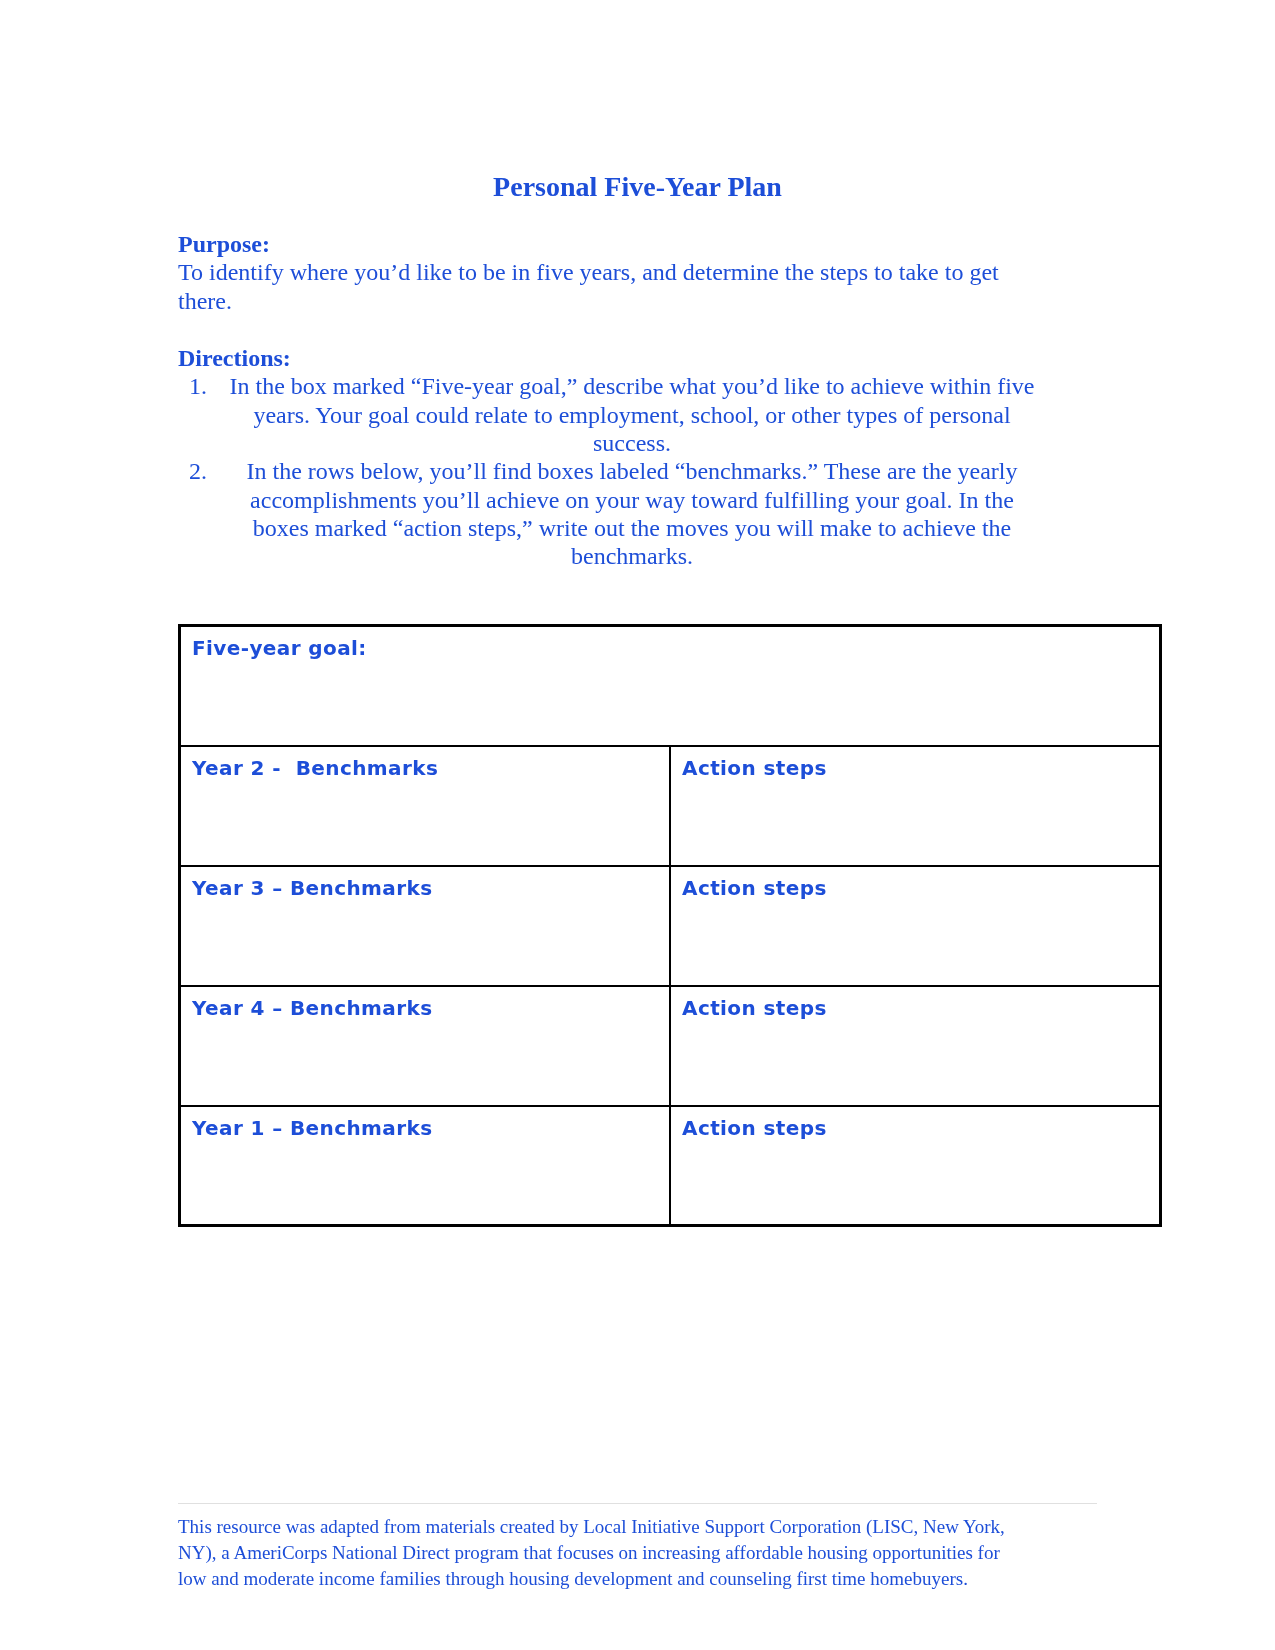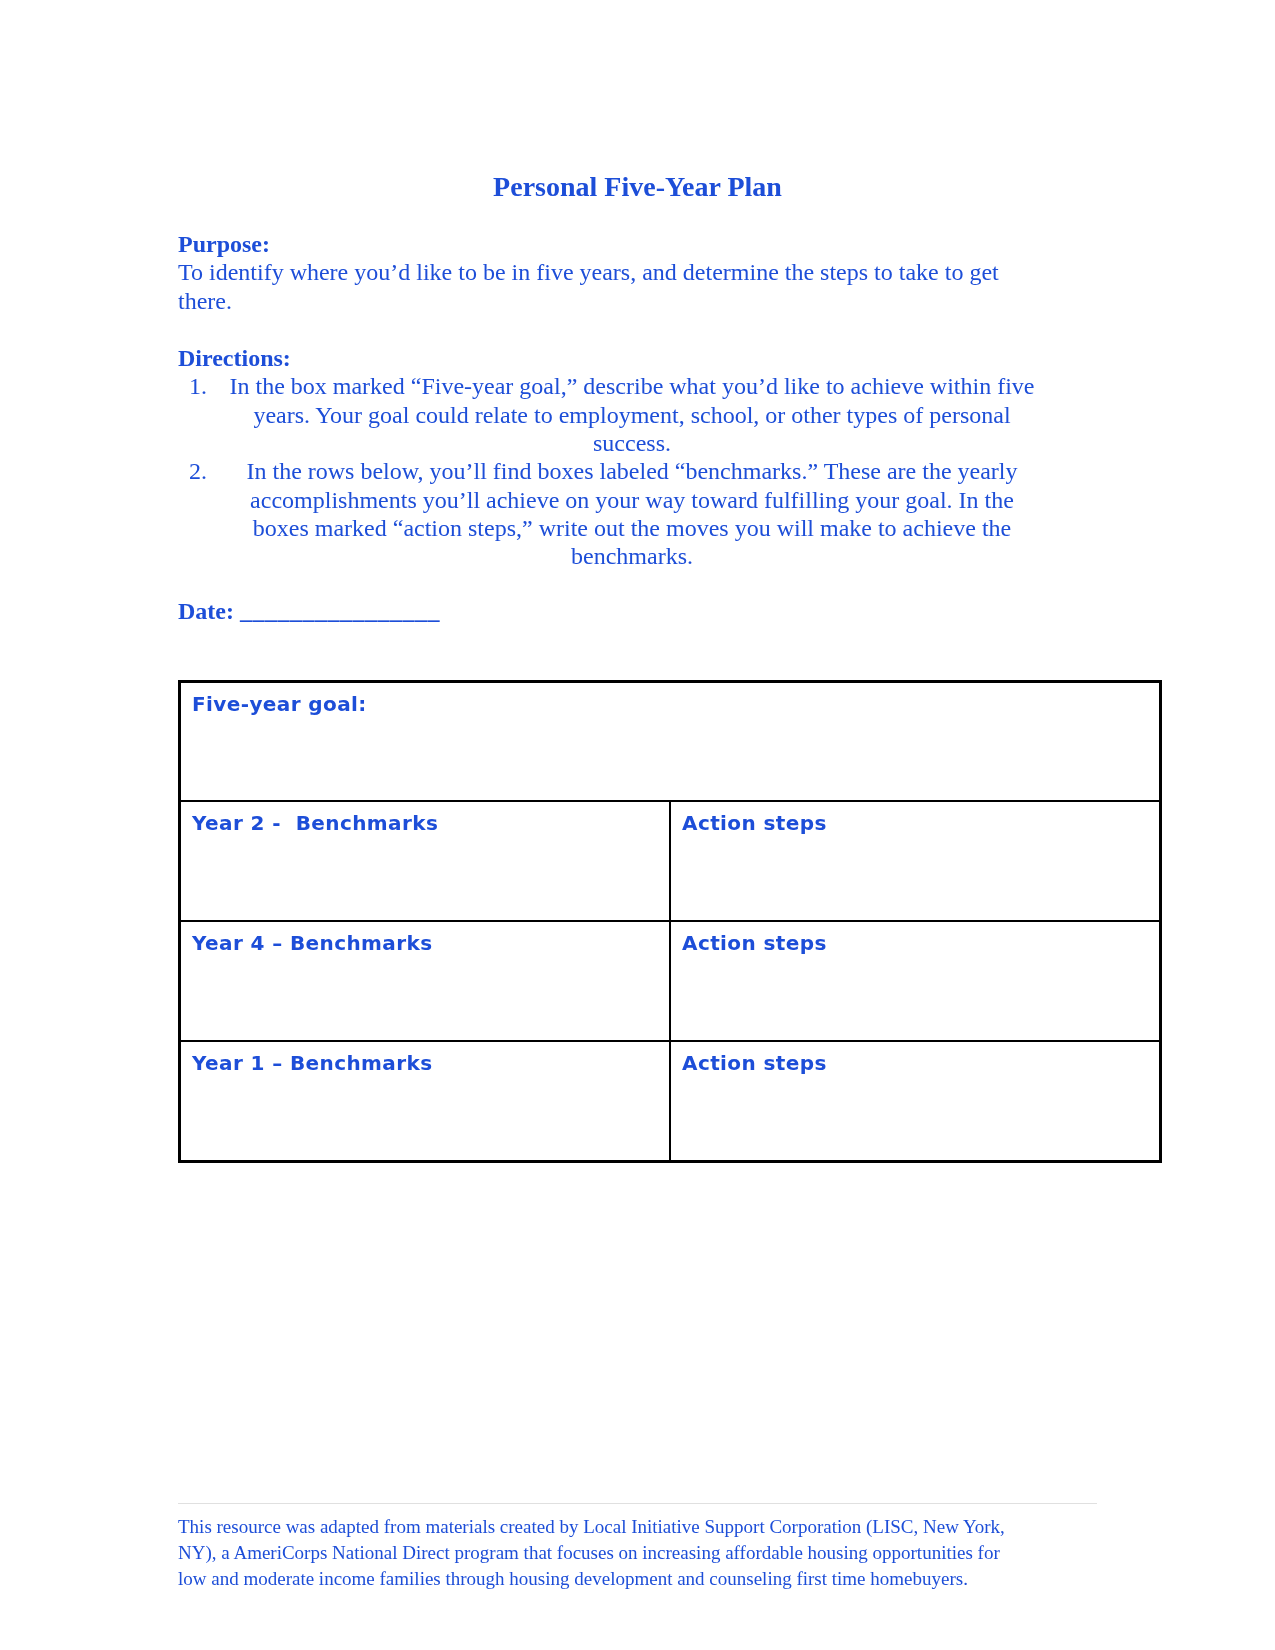--- a/index.html
+++ b/index.html
@@ -113,35 +113,39 @@
       <li class="direction-item">
         <span class="li-num">1.</span>
         <span class="li-text">In the box marked “Five-year goal,” describe what you’d like to achieve within five years. Your goal could relate to employment, school, or other types of personal success.</span>
       </li>
       <li class="direction-item">
         <span class="li-num">2.</span>
         <span class="li-text">In the rows below, you’ll find boxes labeled “benchmarks.” These are the yearly accomplishments you’ll achieve on your way toward fulfilling your goal. In the boxes marked “action steps,” write out the moves you will make to achieve the benchmarks.</span>
       </li>
     </ol>
 
-    <p class="date-line">
-      <span>Date:</span>
-      <span class="date-blank">________________</span>
-    </p>
 
     <table class="plan-table">
       <tbody>
           <tr>
         <td colspan="2">
           <span class="cell-label">Five-year goal:</span>
         </td>
       </tr>
       <tr>
         <td class="col-benchmark">
           <span class="cell-label">Year 2 -  Benchmarks</span>
+        </td>
+        <td class="col-action">
+          <span class="cell-label">Action steps</span>
+        </td>
+      </tr>
+      <tr>
+        <td class="col-benchmark">
+          <span class="cell-label">Year 3 – Benchmarks</span>
         </td>
         <td class="col-action">
           <span class="cell-label">Action steps</span>
         </td>
       </tr>
       <tr>
         <td class="col-benchmark">
           <span class="cell-label">Year 4 – Benchmarks</span>
         </td>
         <td class="col-action">

